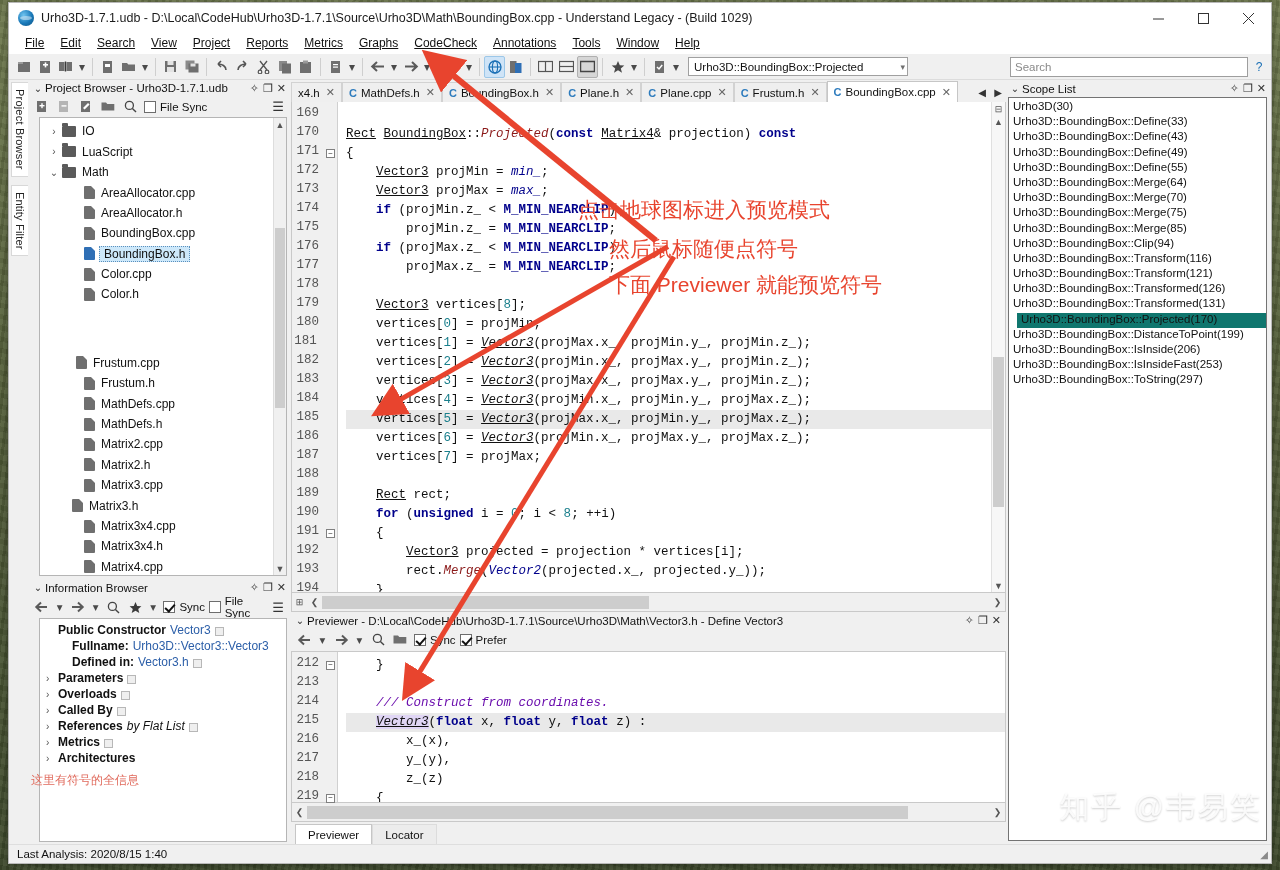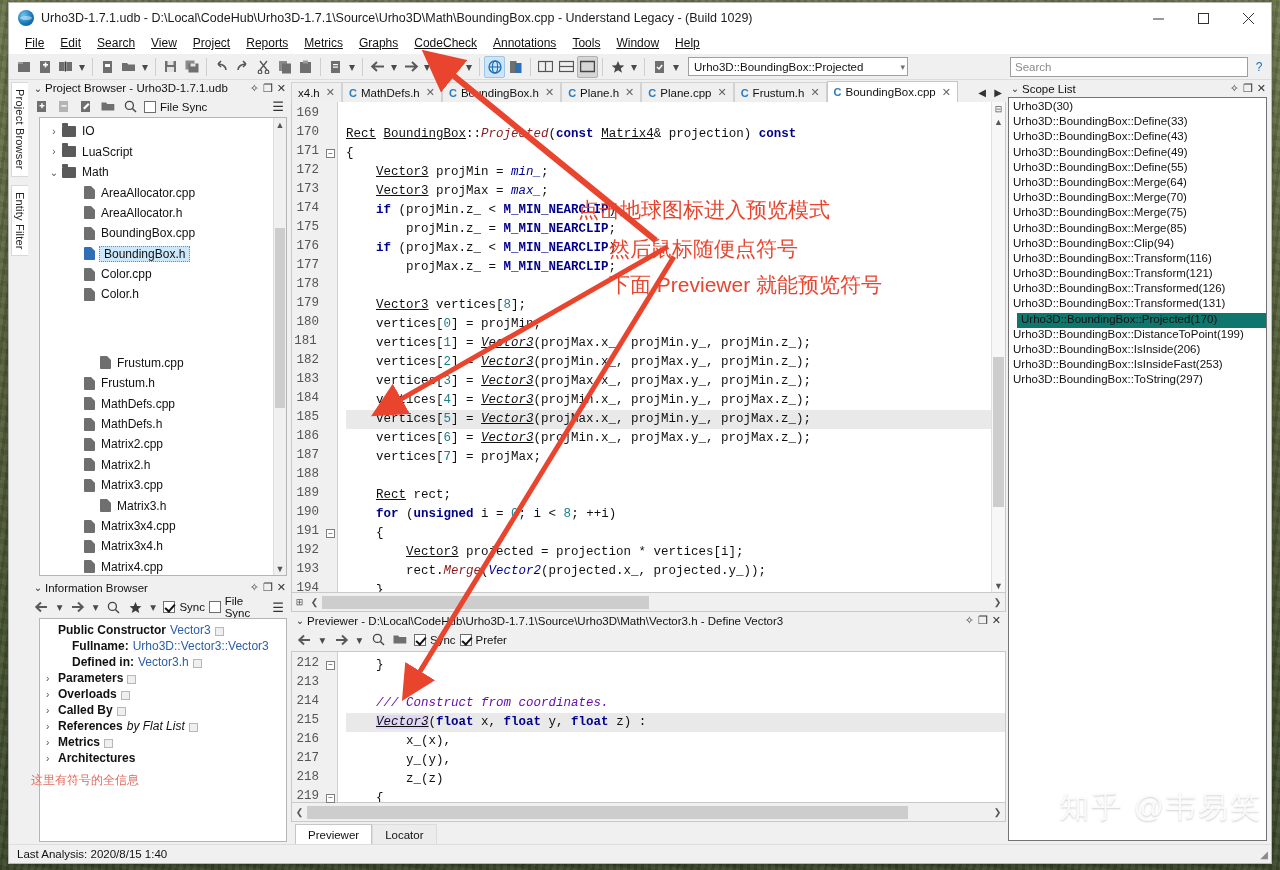--- a/index.html
+++ b/index.html
@@ -537,21 +537,21 @@
               <div class="trow" style="padding-left: 28px;">
                 <span class="exp"></span>
                 <span class="file"></span>
                 <span>Color.cpp</span>
               </div>
               <div class="trow" style="padding-left: 28px;">
                 <span class="exp"></span>
                 <span class="file"></span>
                 <span>Color.h</span>
               </div>
-              <div class="trow" style="padding-left: 44px; margin-top: 48px;">
+              <div class="trow" style="padding-left: 20px; margin-top: 48px;">
                 <span class="exp"></span>
                 <span class="file"></span>
                 <span>Frustum.cpp</span>
               </div>
               <div class="trow" style="padding-left: 28px;">
                 <span class="exp"></span>
                 <span class="file"></span>
                 <span>Frustum.h</span>
               </div>
               <div class="trow" style="padding-left: 28px;">
@@ -572,21 +572,21 @@
               <div class="trow" style="padding-left: 28px;">
                 <span class="exp"></span>
                 <span class="file"></span>
                 <span>Matrix2.h</span>
               </div>
               <div class="trow" style="padding-left: 28px;">
                 <span class="exp"></span>
                 <span class="file"></span>
                 <span>Matrix3.cpp</span>
               </div>
-              <div class="trow" style="padding-left: 44px;">
+              <div class="trow" style="padding-left: 16px;">
                 <span class="exp"></span>
                 <span class="file"></span>
                 <span>Matrix3.h</span>
               </div>
               <div class="trow" style="padding-left: 28px;">
                 <span class="exp"></span>
                 <span class="file"></span>
                 <span>Matrix3x4.cpp</span>
               </div>
               <div class="trow" style="padding-left: 28px;">

